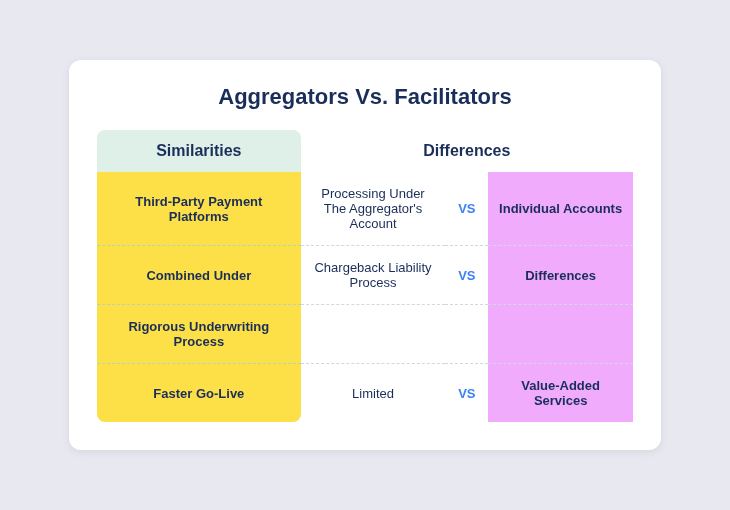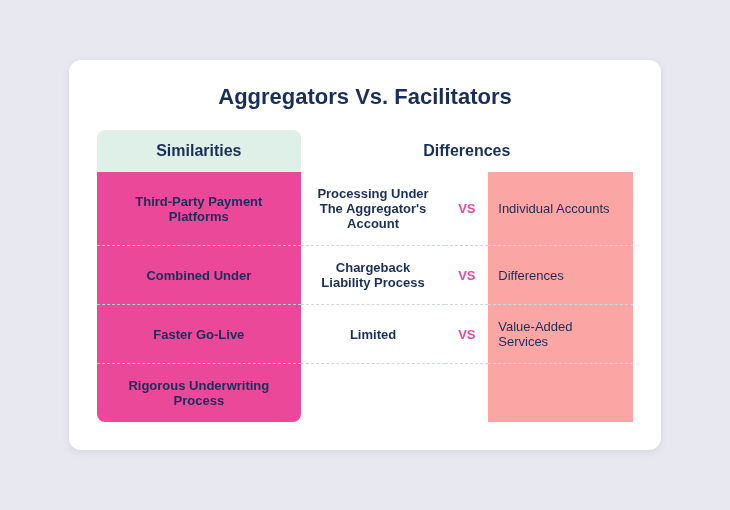--- a/index.html
+++ b/index.html
@@ -64,61 +64,62 @@
     
     .table tbody tr {
       border-bottom: 1px dashed #c0c8d0;
     }
 
     .table tbody tr:last-child {
       border-bottom: none;
     }
 
     .cell-similarities {
-      background-color: #ec4899;
+      background-color: #fde047;
       padding: 14px 12px;
       text-align: center;
       font-size: 13px;
       font-weight: 600;
       color: #1a2e5a;
       border-bottom: 1px dashed #b8cfc4;
       width: 38%;
     }
 
     .table tbody tr:last-child .cell-similarities {
       border-radius: 0 0 8px 8px;
       border-bottom: none;
     }
 
     .cell-agg {
       padding: 14px 10px;
       text-align: center;
       font-size: 13px;
-      font-weight: 700;
+      font-weight: 400;
       color: #1a2e5a;
       width: 27%;
       border-bottom: 1px dashed #d0d8e0;
     }
 
     .cell-vs {
       padding: 14px 6px;
       text-align: center;
       font-size: 13px;
       font-weight: 700;
-      color: #ec4899;
+      color: #3b82f6;
       width: 8%;
       border-bottom: 1px dashed #d0d8e0;
     }
 
     .cell-fac {
       padding: 14px 10px;
+      text-align: center;
       font-size: 13px;
-      font-weight: 400;
+      font-weight: 700;
       color: #1a2e5a;
-      background-color: #fca5a5;
+      background-color: #f0abfc;
       width: 27%;
       border-bottom: 1px dashed #d0d8e0;
     }
 
     .table tbody tr:last-child .cell-agg,
     .table tbody tr:last-child .cell-vs,
     .table tbody tr:last-child .cell-fac {
       border-bottom: none;
     }
   </style>
@@ -142,26 +143,26 @@
           <td class="cell-vs">VS</td>
           <td class="cell-fac">Individual Accounts</td>
         </tr>
         <tr>
           <td class="cell-similarities">Combined Under</td>
           <td class="cell-agg">Chargeback Liability Process</td>
           <td class="cell-vs">VS</td>
           <td class="cell-fac">Differences</td>
         </tr>
         <tr>
+          <td class="cell-similarities">Rigorous Underwriting Process</td>
+          <td class="cell-agg"></td>
+          <td class="cell-vs"></td>
+          <td class="cell-fac"></td>
+        </tr>
+        <tr>
           <td class="cell-similarities">Faster Go-Live</td>
           <td class="cell-agg">Limited</td>
           <td class="cell-vs">VS</td>
           <td class="cell-fac">Value-Added Services</td>
-        </tr>
-        <tr>
-          <td class="cell-similarities">Rigorous Underwriting Process</td>
-          <td class="cell-agg"></td>
-          <td class="cell-vs"></td>
-          <td class="cell-fac"></td>
         </tr>
       </tbody>
   </table>
 </div>
 
 </body></html>

